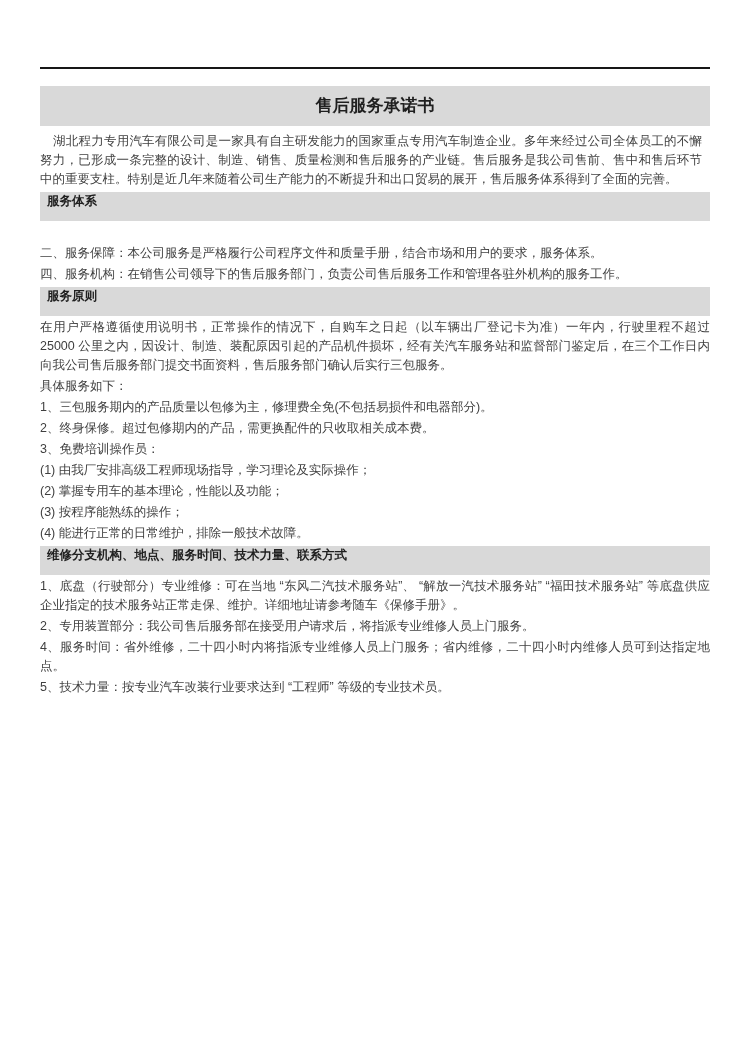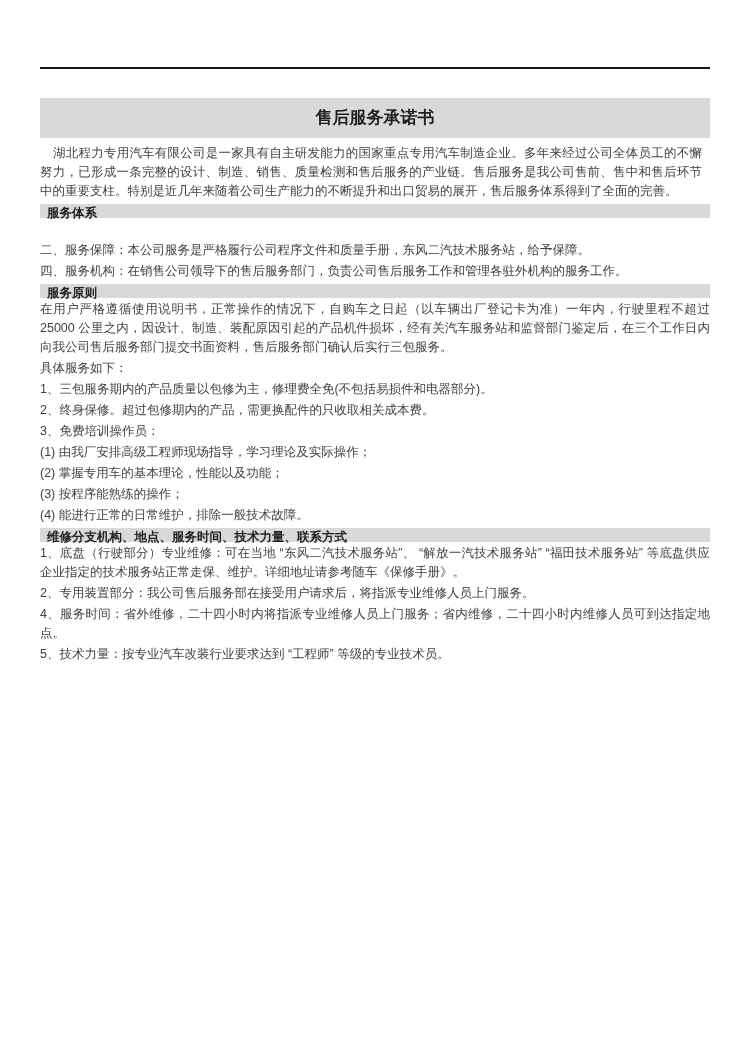--- a/index.html
+++ b/index.html
@@ -10,21 +10,21 @@
     color: #3f3f3f;
     overflow: hidden;
   }
   .doc { padding: 0 40px; }
   .top-rule {
     margin-top: 67px;
     border-top: 2px solid #161616;
     height: 0;
   }
   .title-bar {
-    margin-top: 29px;
+    margin-top: 17px;
     height: 40px;
     background: #d9d9d9;
     text-align: center;
     line-height: 40px;
     font-size: 17px;
     font-weight: bold;
     color: #1f1f1f;
   }
   p.body {
     font-size: 12.5px;
@@ -32,21 +32,21 @@
     margin: 2px 0 0 0;
     color: #3f3f3f;
     text-align: justify;
   }
   p.intro {
     margin: 6px 8px 3px 0;
     text-indent: 13px;
   }
   .sec-bar {
     background: #d9d9d9;
-    height: 14px;
+    height: 29px;
     line-height: 19px;
     padding-left: 7px;
     font-size: 12.5px;
     font-weight: bold;
     color: #1f1f1f;
     margin: 3px 0 2px 0;
   }
   .spacer-line { height: 19px; }
 </style>
 </head>
@@ -56,21 +56,21 @@
 
   <div class="top-rule"></div>
 
   <div class="title-bar">售后服务承诺书</div>
 
   <p class="body intro">湖北程力专用汽车有限公司是一家具有自主研发能力的国家重点专用汽车制造企业。多年来经过公司全体员工的不懈努力，已形成一条完整的设计、制造、销售、质量检测和售后服务的产业链。售后服务是我公司售前、售中和售后环节中的重要支柱。特别是近几年来随着公司生产能力的不断提升和出口贸易的展开，售后服务体系得到了全面的完善。</p>
 
   <div class="sec-bar">服务体系</div>
 
   <div class="spacer-line"></div>
-  <p class="body">二、服务保障：本公司服务是严格履行公司程序文件和质量手册，东风二汽技术服务站，给予保障。</p>
+  <p class="body">二、服务保障：本公司服务是严格履行公司程序文件和质量手册，结合市场和用户的要求，服务体系。</p>
   <p class="body">四、服务机构：在销售公司领导下的售后服务部门，负责公司售后服务工作和管理各驻外机构的服务工作。</p>
 
   <div class="sec-bar">服务原则</div>
 
   <p class="body">在用户严格遵循使用说明书，正常操作的情况下，自购车之日起（以车辆出厂登记卡为准）一年内，行驶里程不超过 25000 公里之内，因设计、制造、装配原因引起的产品机件损坏，经有关汽车服务站和监督部门鉴定后，在三个工作日内向我公司售后服务部门提交书面资料，售后服务部门确认后实行三包服务。</p>
   <p class="body">具体服务如下：</p>
   <p class="body">1、三包服务期内的产品质量以包修为主，修理费全免(不包括易损件和电器部分)。</p>
   <p class="body">2、终身保修。超过包修期内的产品，需更换配件的只收取相关成本费。</p>
   <p class="body">3、免费培训操作员：</p>
   <p class="body">(1) 由我厂安排高级工程师现场指导，学习理论及实际操作；</p>

